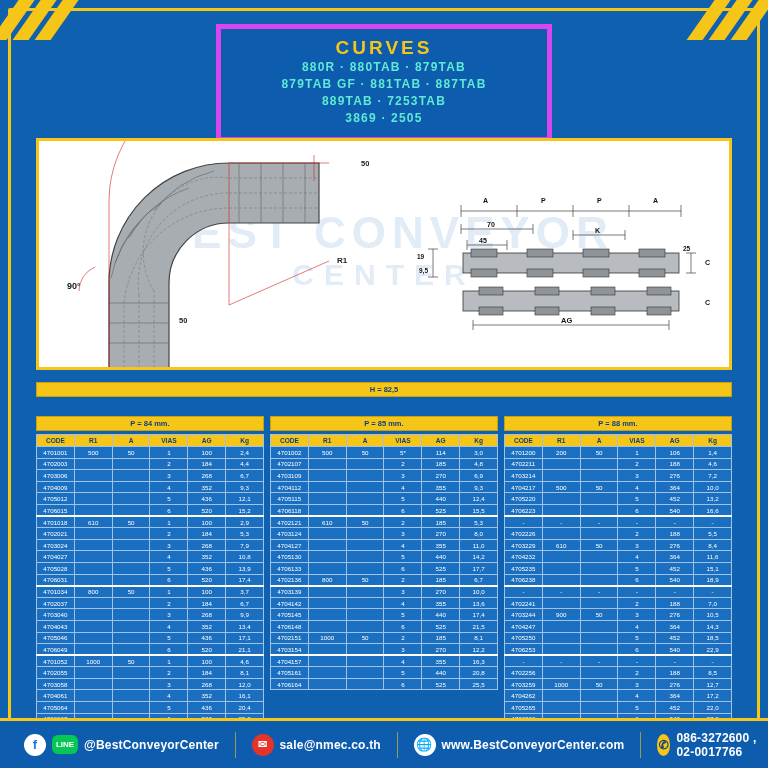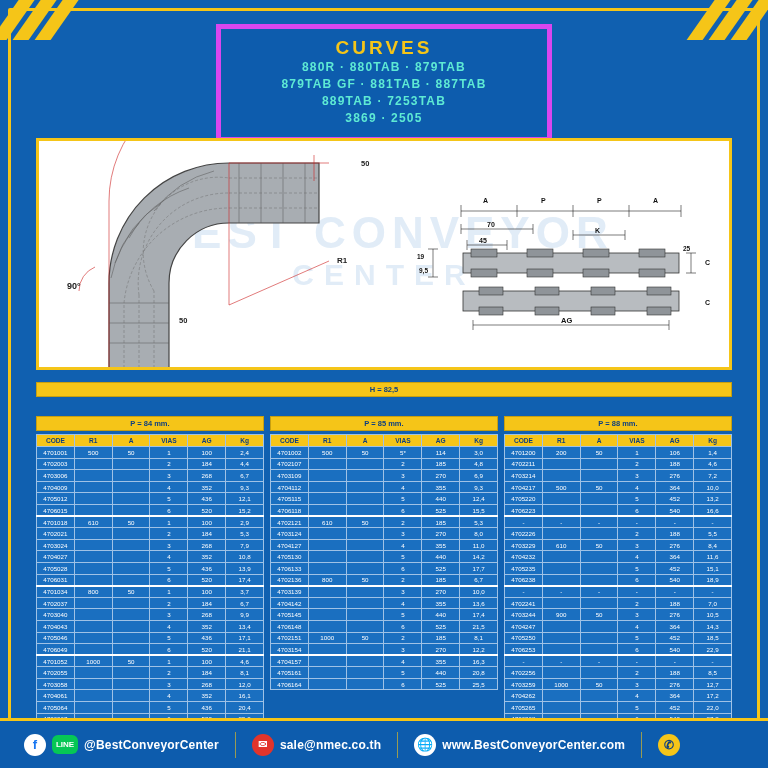--- a/index.html
+++ b/index.html
@@ -894,14 +894,15 @@
     <span class="txt">sale@nmec.co.th</span>
   </div>
   <div class="f-sep" style="margin:0 16px;"></div>
   <div class="f-item">
     <span class="ico-circ web">🌐</span>
     <span class="txt">www.BestConveyorCenter.com</span>
   </div>
   <div class="f-sep" style="margin:0 16px;"></div>
   <div class="f-item">
     <span class="ico-circ phone">✆</span>
+    <span class="txt">086-3272600 , 02-0017766</span>
   </div>
 </div>
 
 </body></html>

